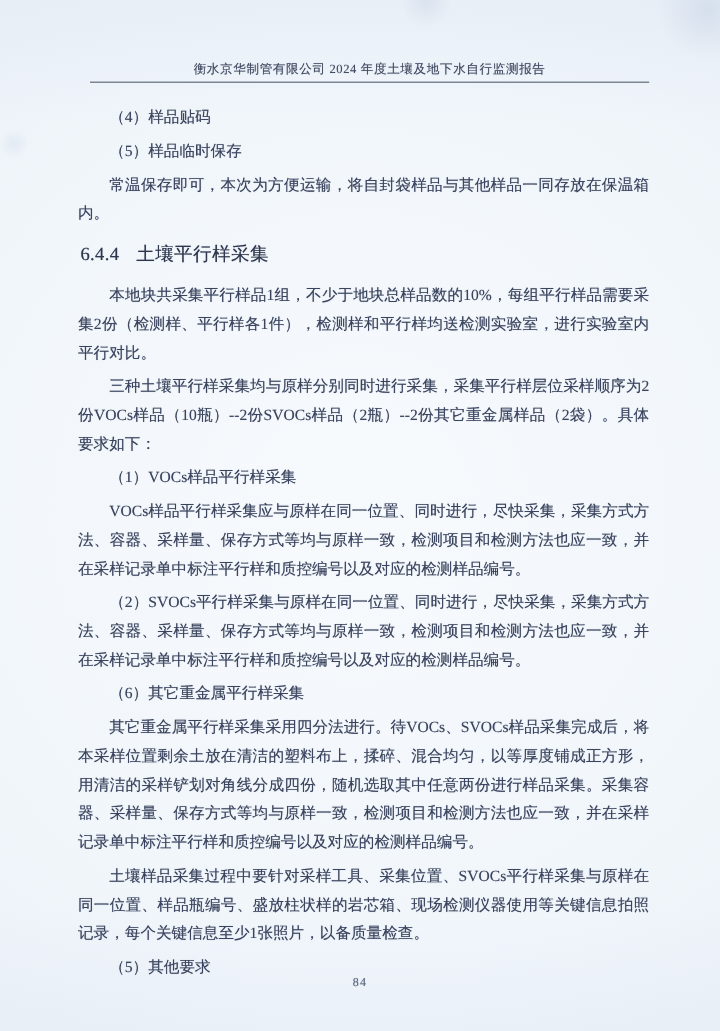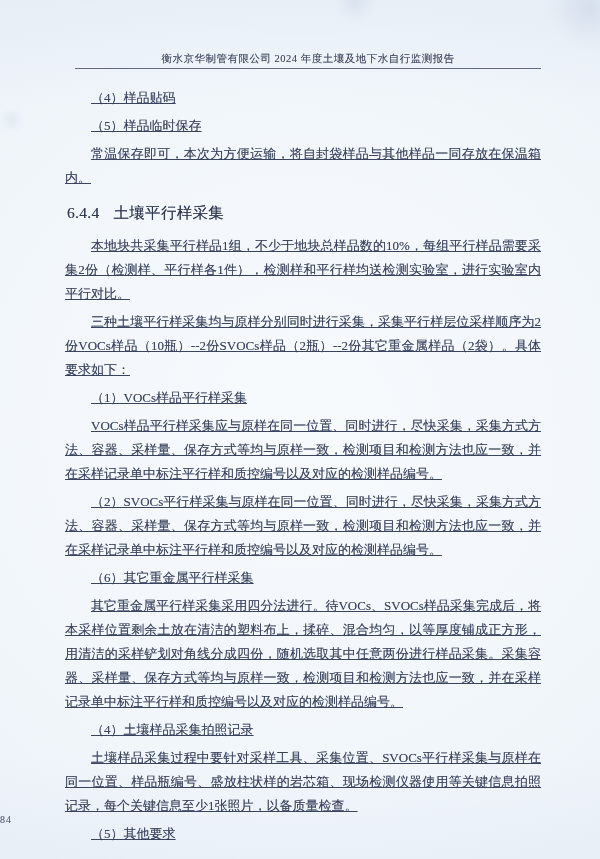--- a/index.html
+++ b/index.html
@@ -50,38 +50,37 @@
     top: 86px; left: 65px; right: 59px;
   }
   .block {
     font-size: 13px;
     line-height: 24px;
     text-indent: 2em;
     margin-bottom: 4px;
     text-align: justify;
     color: #3a445e;
     text-shadow: 0 0 0.6px rgba(58,68,94,0.5);
-    text-decoration: underline;
   }
   .block.item { text-align: left; }
   .section-heading {
     font-size: 15.5px;
     font-weight: normal;
     line-height: 22px;
     margin: 12px 0 10px 2px;
     text-indent: 0;
     color: #2e374e;
     text-shadow: 0 0 0.6px rgba(46,55,78,0.6);
     letter-spacing: 0.3px;
   }
   .section-heading .sec-num { margin-right: 14px; }
   .doc-footer {
     position: absolute;
     bottom: 32px; left: 0; right: 0;
-    text-align: left;
+    text-align: center;
   }
   .doc-footer .page-number {
     font-size: 10px;
     color: #5c6780;
     letter-spacing: 1px;
     text-shadow: 0 0 0.6px rgba(92,103,128,0.5);
   }
 </style>
 </head>
 <body>
@@ -103,21 +102,20 @@
       <span class="sec-num">6.4.4</span><span>土壤平行样采集</span>
     </h2>
 
     <p class="block para">本地块共采集平行样品1组，不少于地块总样品数的10%，每组平行样品需要采集2份（检测样、平行样各1件），检测样和平行样均送检测实验室，进行实验室内平行对比。</p>
     <p class="block para">三种土壤平行样采集均与原样分别同时进行采集，采集平行样层位采样顺序为2份VOCs样品（10瓶）--2份SVOCs样品（2瓶）--2份其它重金属样品（2袋）。具体要求如下：</p>
     <p class="block item">（1）VOCs样品平行样采集</p>
     <p class="block para">VOCs样品平行样采集应与原样在同一位置、同时进行，尽快采集，采集方式方法、容器、采样量、保存方式等均与原样一致，检测项目和检测方法也应一致，并在采样记录单中标注平行样和质控编号以及对应的检测样品编号。</p>
     <p class="block para">（2）SVOCs平行样采集与原样在同一位置、同时进行，尽快采集，采集方式方法、容器、采样量、保存方式等均与原样一致，检测项目和检测方法也应一致，并在采样记录单中标注平行样和质控编号以及对应的检测样品编号。</p>
     <p class="block item">（6）其它重金属平行样采集</p>
     <p class="block para">其它重金属平行样采集采用四分法进行。待VOCs、SVOCs样品采集完成后，将本采样位置剩余土放在清洁的塑料布上，揉碎、混合均匀，以等厚度铺成正方形，用清洁的采样铲划对角线分成四份，随机选取其中任意两份进行样品采集。采集容器、采样量、保存方式等均与原样一致，检测项目和检测方法也应一致，并在采样记录单中标注平行样和质控编号以及对应的检测样品编号。</p>
-    <p class="block item">（4）土壤样品采集拍照记录</p>
     <p class="block para">土壤样品采集过程中要针对采样工具、采集位置、SVOCs平行样采集与原样在同一位置、样品瓶编号、盛放柱状样的岩芯箱、现场检测仪器使用等关键信息拍照记录，每个关键信息至少1张照片，以备质量检查。</p>
     <p class="block item">（5）其他要求</p>
   </div>
 
   <div class="doc-footer">
     <span class="page-number">84</span>
   </div>
 </div>
 
 </body></html>

